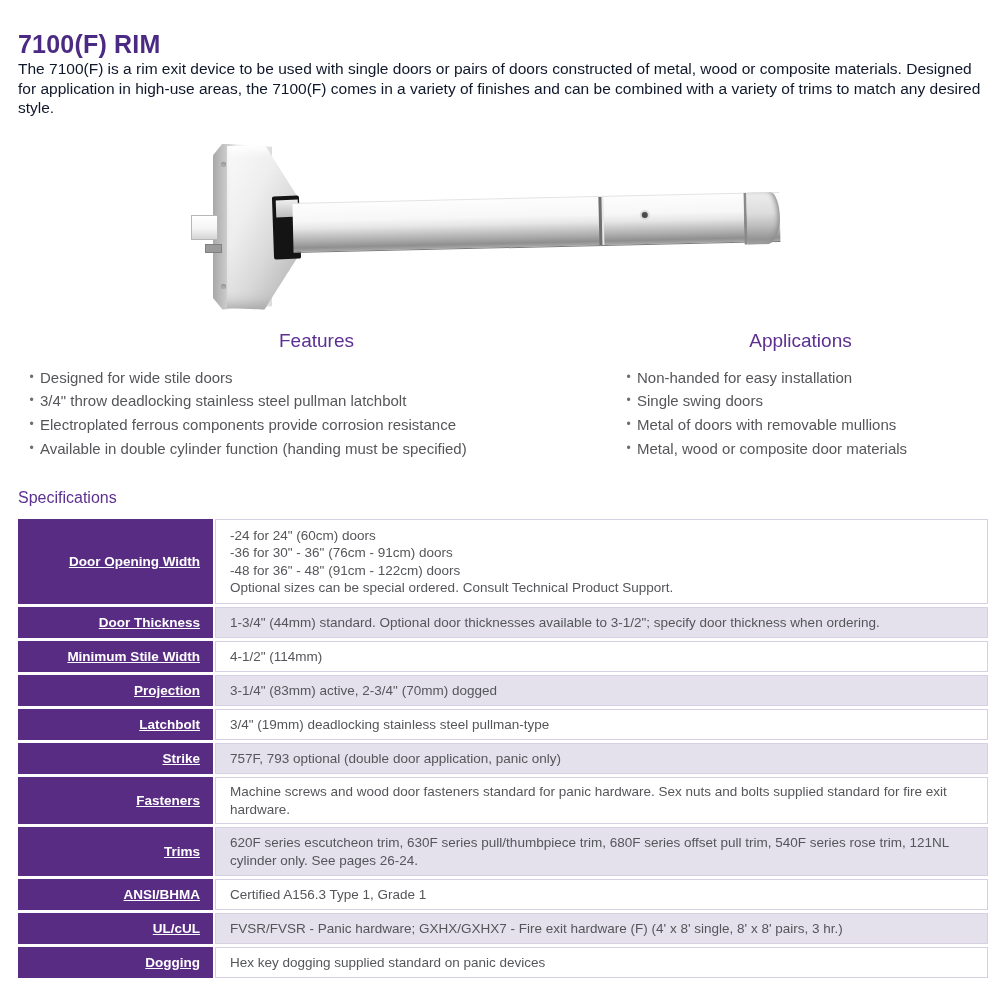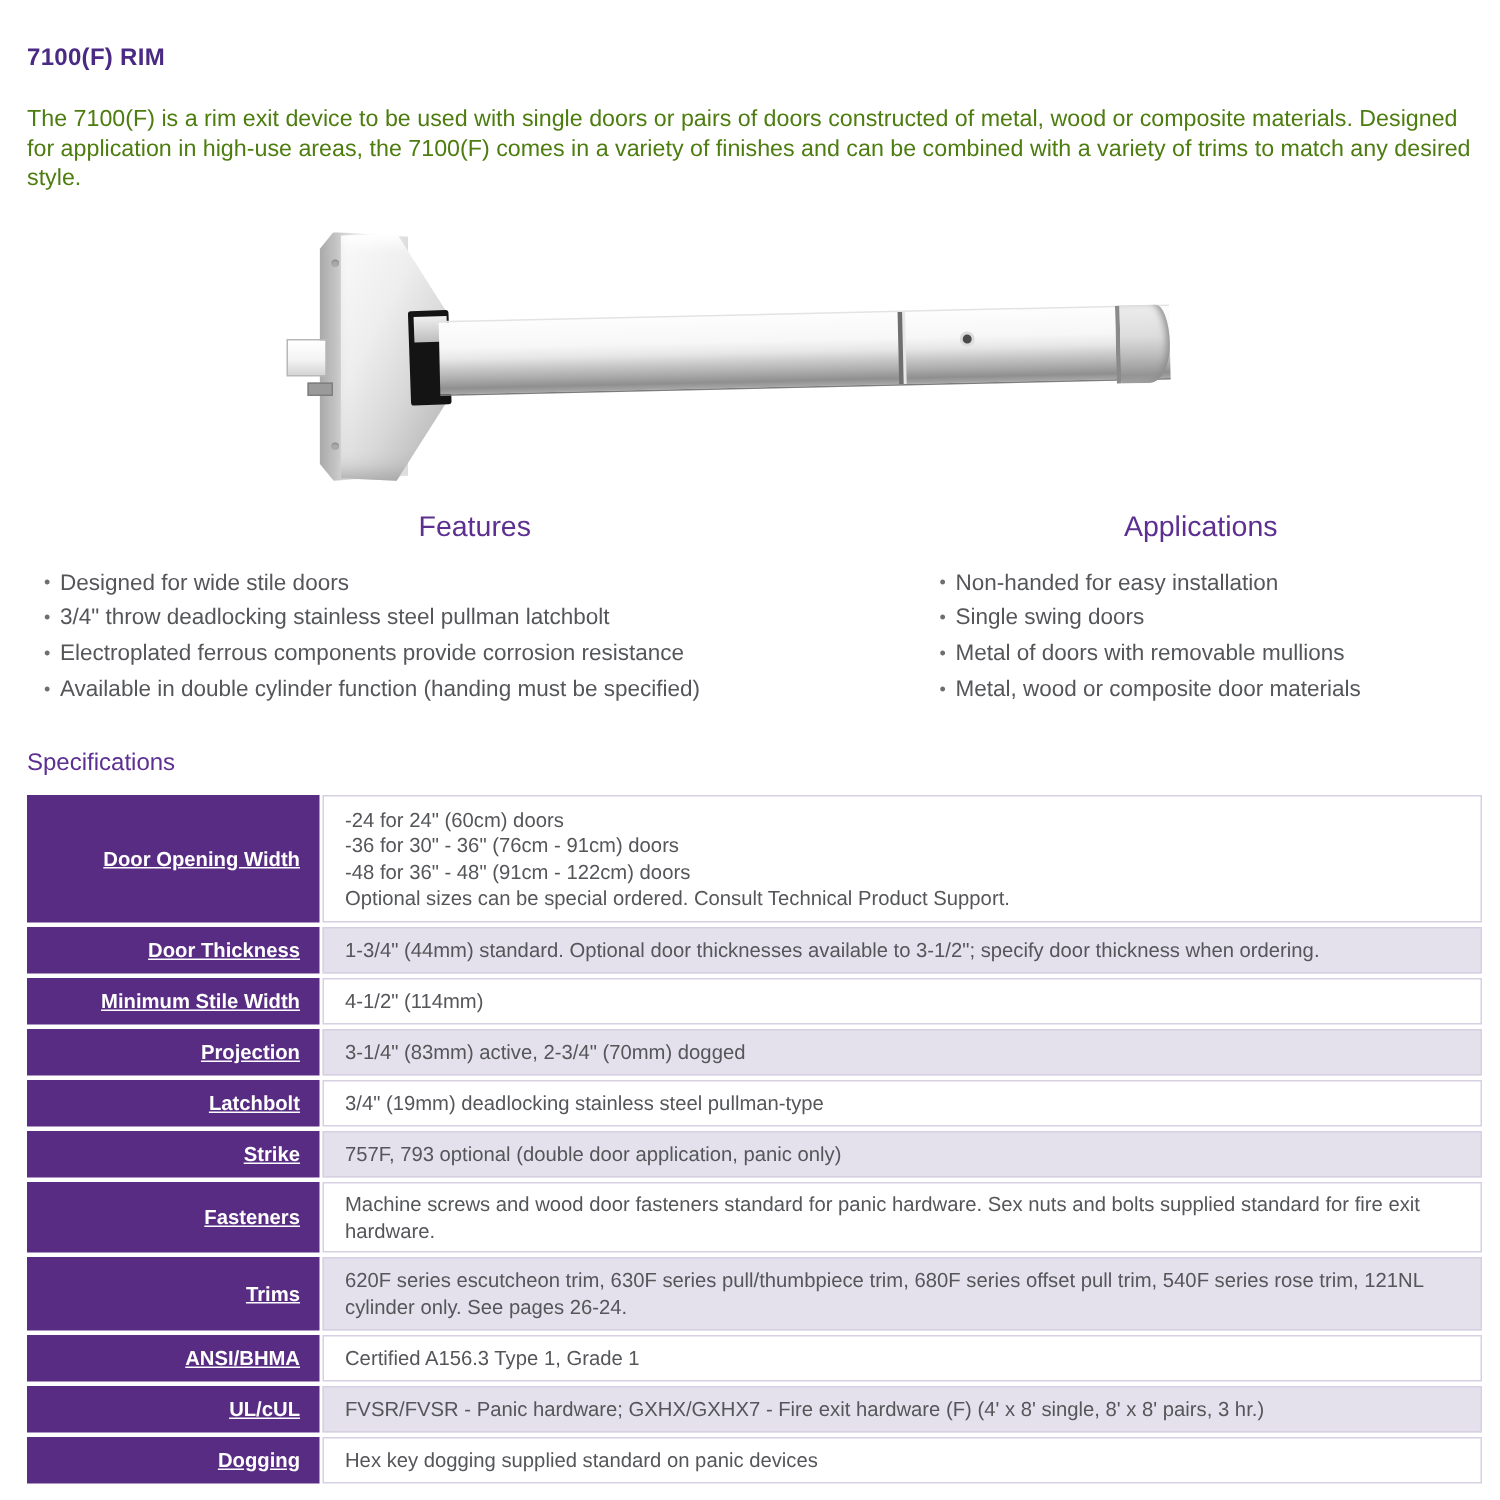--- a/index.html
+++ b/index.html
@@ -1,21 +1,21 @@
 <!DOCTYPE html>
 <html><head>
 <meta charset="utf-8">
 <style>
   * { margin:0; padding:0; box-sizing:border-box; }
   html,body { width:1000px; background:#ffffff; font-family:"Liberation Sans", sans-serif; }
   .page { position:relative; width:1000px; height:1000px; overflow:hidden; padding:0 14px 0 18px; }
 
-  .doc-title { margin-top:30px; font-size:16px; font-weight:bold; color:#4b2a84; letter-spacing:0.2px; }
+  .doc-title { margin-top:30px; font-size:25px; font-weight:bold; color:#4b2a84; letter-spacing:0.2px; }
 
-  .intro { margin-top:22px; max-width:970px; font-size:15.5px; line-height:1.26; color:#4d7c0f; }
+  .intro { max-width:970px; font-size:15.5px; line-height:1.26; color:#0f172a; }
 
   
   .product { position:relative; width:640px; height:198px; margin:4px 0 0 167px; }
   .rim-plate { position:absolute; left:28px; top:22px; width:59px; height:166px;
     background:linear-gradient(90deg,#a9a9a9 0%,#c3c3c3 18%,#e9e9e9 40%,#f2f2f2 70%,#dcdcdc 100%);
     clip-path:polygon(16% 0,100% 2%,100% 98%,16% 100%,0 93%,0 7%); }
   .plate-screw { position:absolute; width:5px; height:5px; border-radius:50%; background:#a9a9a9; box-shadow:inset 0 1px 1px #8e8e8e; }
   .device-head { position:absolute; left:42px; top:23px; width:72px; height:165px;
     background:linear-gradient(118deg,#fafafa 0%,#eeeeee 35%,#d8d8d8 62%,#bdbdbd 85%,#b0b0b0 100%);
     clip-path:polygon(0 1%,52% 0,100% 33%,100% 67%,52% 100%,0 99%);

